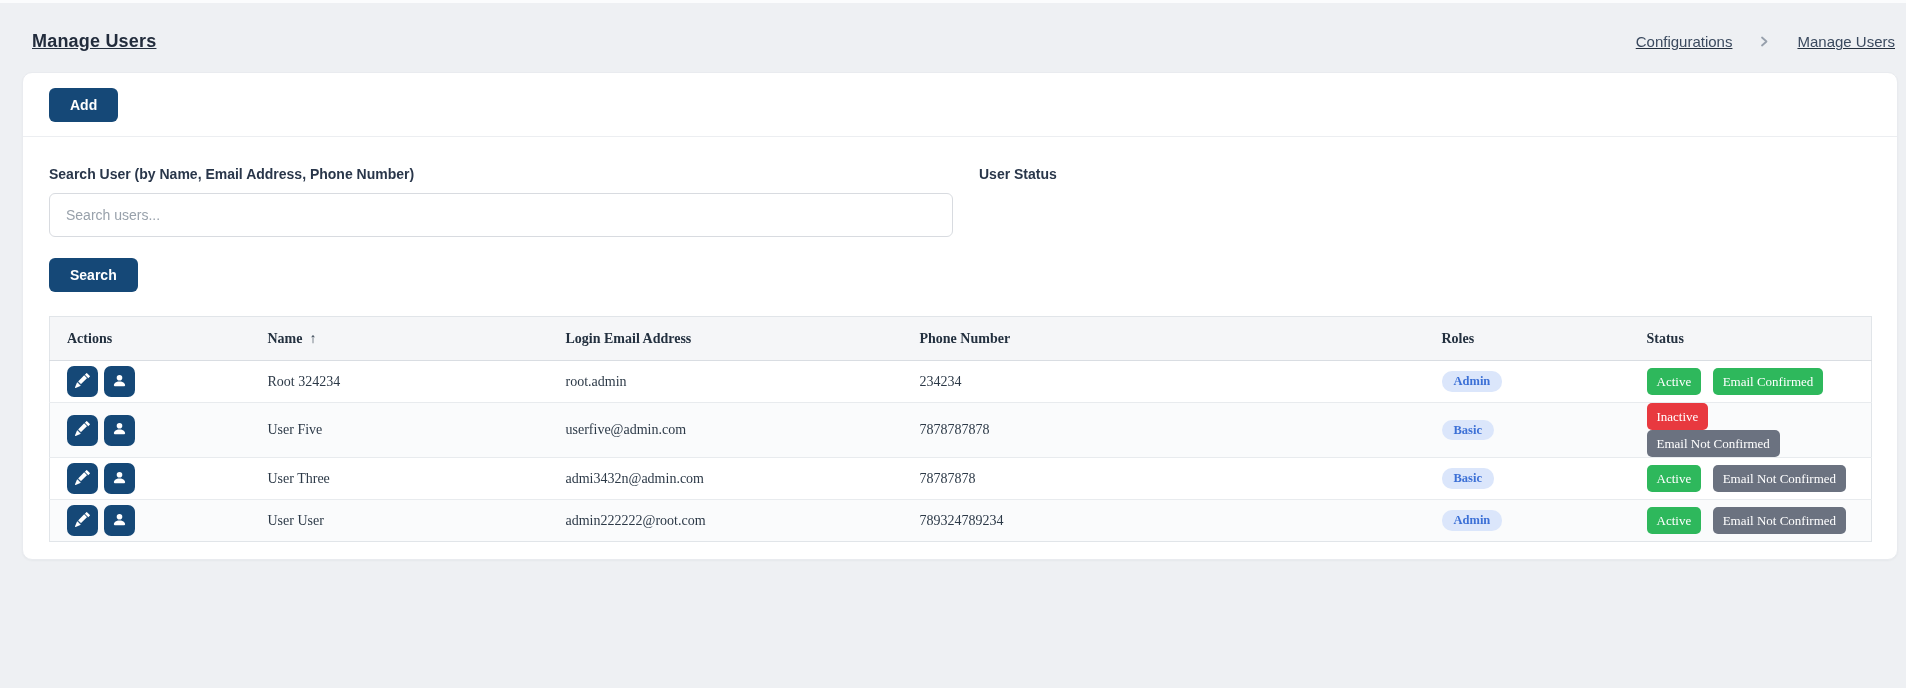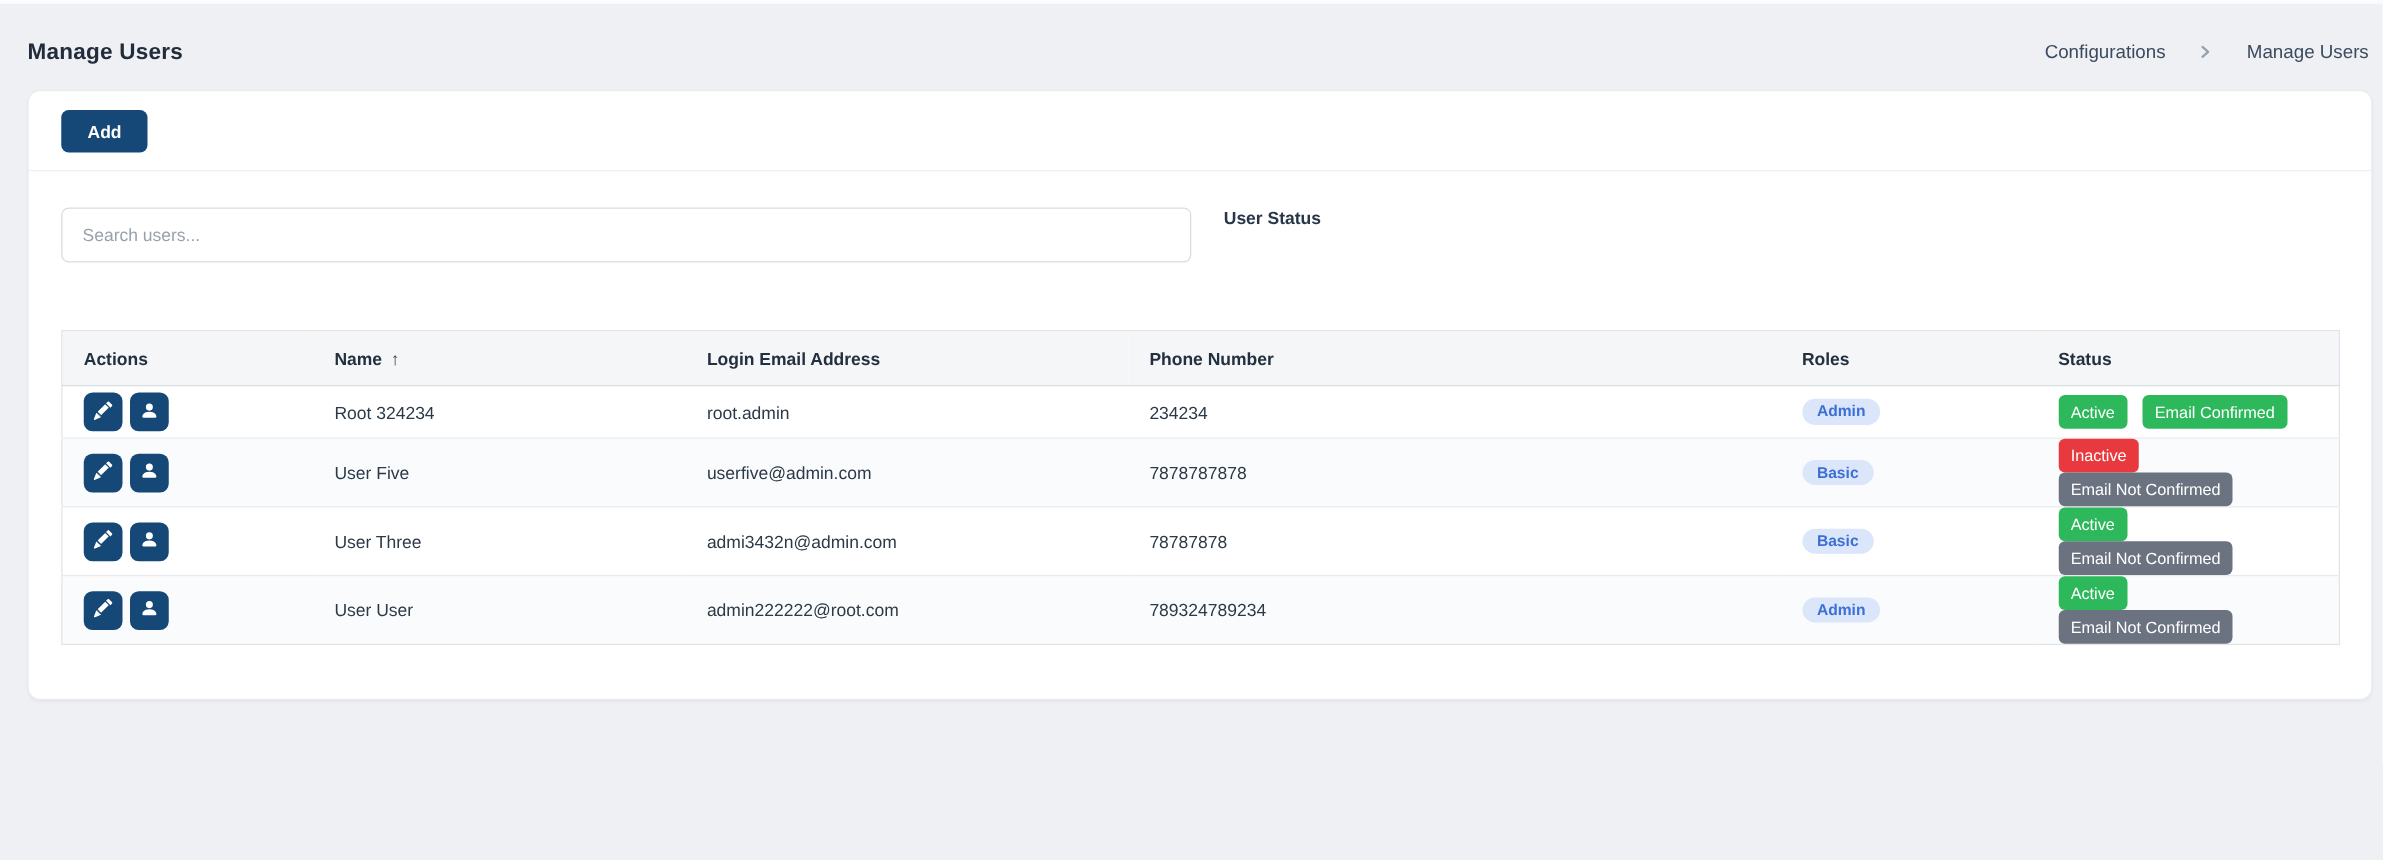--- a/index.html
+++ b/index.html
@@ -12,21 +12,22 @@
   body{
     background:var(--page-bg);
     font-family:"Liberation Sans", sans-serif;
     color:var(--ink);
   }
   .top-edge{height:3px; background:#fbfcfd;}
 
   
   .page-header{
     display:flex; justify-content:space-between; align-items:center;
-    padding:28px 11px 0 22px;
+    padding:28px 11px 0 32px;
+    text-decoration:underline;
   }
   .page-title{font-size:18px; font-weight:700; color:#222c3c; letter-spacing:.2px;}
   .breadcrumb{display:flex; align-items:center; gap:28px; font-size:15px; color:#3b4a5f;}
   .breadcrumb .crumb-link{cursor:pointer;}
   .breadcrumb .sep{display:flex; align-items:center; color:#97a0ac;}
 
   
   .card{
     background:#fff; margin:20px 8px 0 22px; height:488px;
     border:1px solid #e9ebef; border-radius:10px;
@@ -55,21 +56,21 @@
   .select-input{
     -webkit-appearance:none; appearance:none; padding-right:40px; cursor:pointer;
   }
   .select-wrap .chev{
     position:absolute; right:14px; top:50%; transform:translateY(-50%);
     pointer-events:none; color:#55606e; display:flex;
   }
   .search-btn-row{padding:21px 26px 0;}
 
   
-  .table-wrap{margin:54px 26px 0;}
+  .table-wrap{margin:24px 26px 0;font-family:Liberation Serif, serif;}
   table{
     width:100%; border-collapse:collapse; table-layout:fixed;
     border:1px solid #e1e5e9; border-radius:4px;
   }
   col.c-actions{width:201px;} col.c-name{width:298px;} col.c-email{width:354px;}
   col.c-phone{width:522px;} col.c-roles{width:205px;} col.c-status{width:242px;}
   thead th{
     background:#f5f6f8; text-align:left; font-size:14px; font-weight:700; color:#23303f;
     height:44px; padding:0 10px 0 17px; border-bottom:1px solid #d9dde2; cursor:pointer;
   }
@@ -121,27 +122,31 @@
 <div class="card">
 
   <div class="card-toolbar">
     <button class="btn">Add</button>
   </div>
 
   <div class="divider"></div>
 
   <div class="filters">
     <div class="search-col">
+      <label class="filter-label">Search User (by Name, Email Address, Phone Number)</label>
       <input class="text-input" type="text" placeholder="Search users..." style="">
     </div>
     <div class="status-col">
       <label class="filter-label">User Status</label>
     </div>
   </div>
 
+  <div class="search-btn-row">
+    <button class="btn">Search</button>
+  </div>
 
   <div class="table-wrap">
     <table>
       <colgroup>
         <col class="c-actions">
           <col class="c-name">
           <col class="c-email">
         <col class="c-phone">
           <col class="c-roles">
           <col class="c-status">

